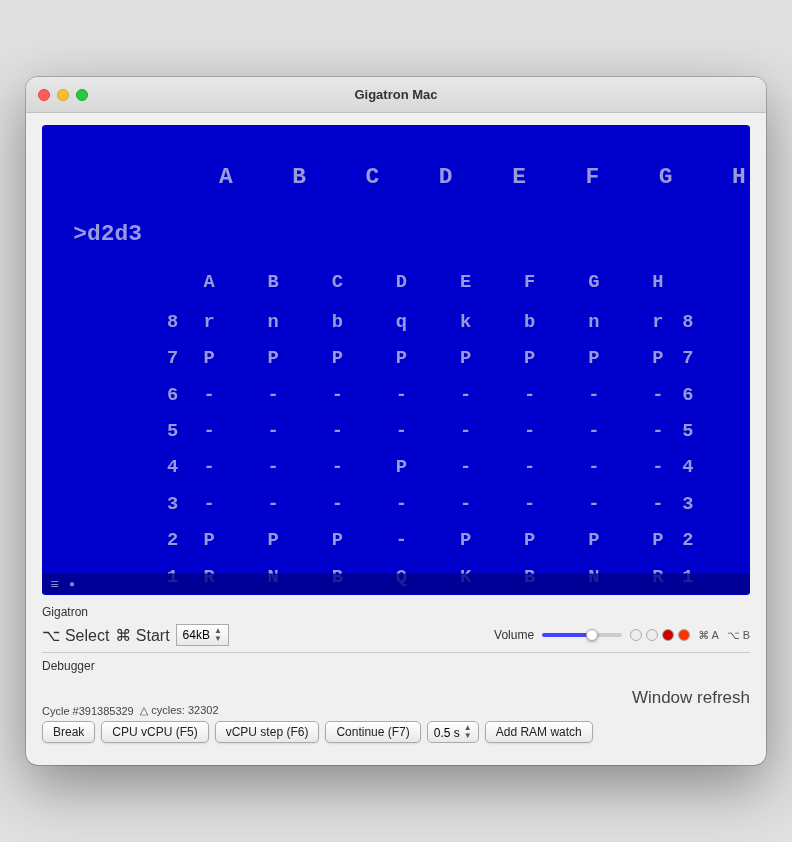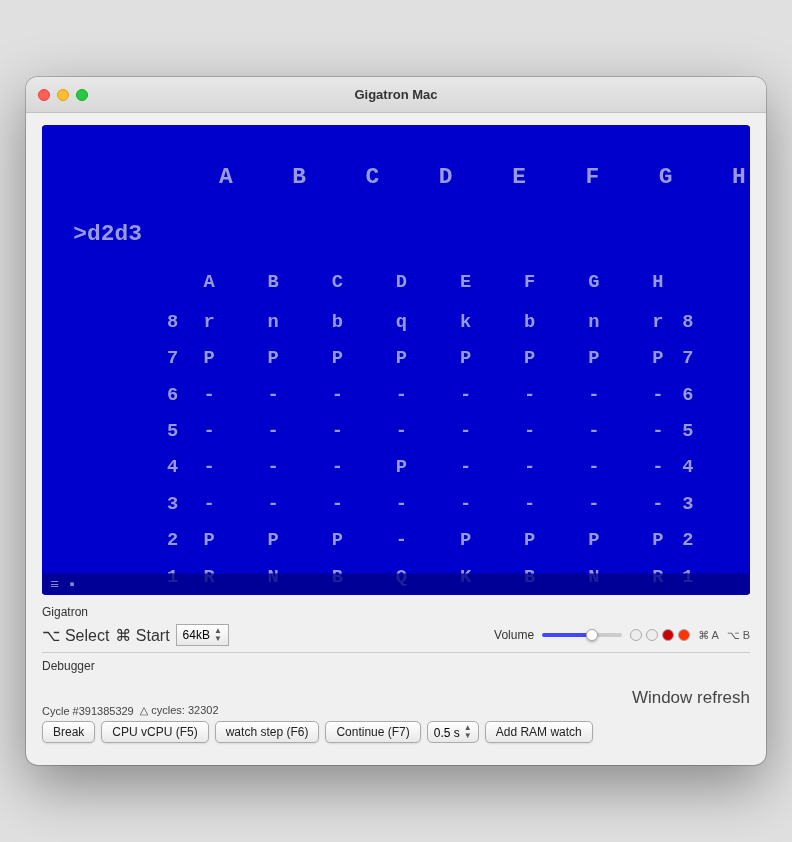--- a/index.html
+++ b/index.html
@@ -318,21 +318,21 @@
       <div class="section-label">Debugger</div>
       <div class="debugger-row">
         <span class="cycle-info">Cycle #391385329</span>
         <span class="cycle-info">△ cycles: 32302</span>
         <div class="spacer"></div>
         <span class="window-refresh-label">Window refresh</span>
       </div>
       <div class="controls-row" style="margin-top:4px;">
         <button class="ctrl-btn">Break</button>
         <button class="ctrl-btn">CPU vCPU (F5)</button>
-        <button class="ctrl-btn">watch step (F6)</button>
+        <button class="ctrl-btn">vCPU step (F6)</button>
         <button class="ctrl-btn">Continue (F7)</button>
 
         <div class="refresh-select">
           <span>0.5 s</span>
           <div class="dropdown-arrows">
             <span>▲</span>
             <span>▼</span>
           </div>
         </div>
 

